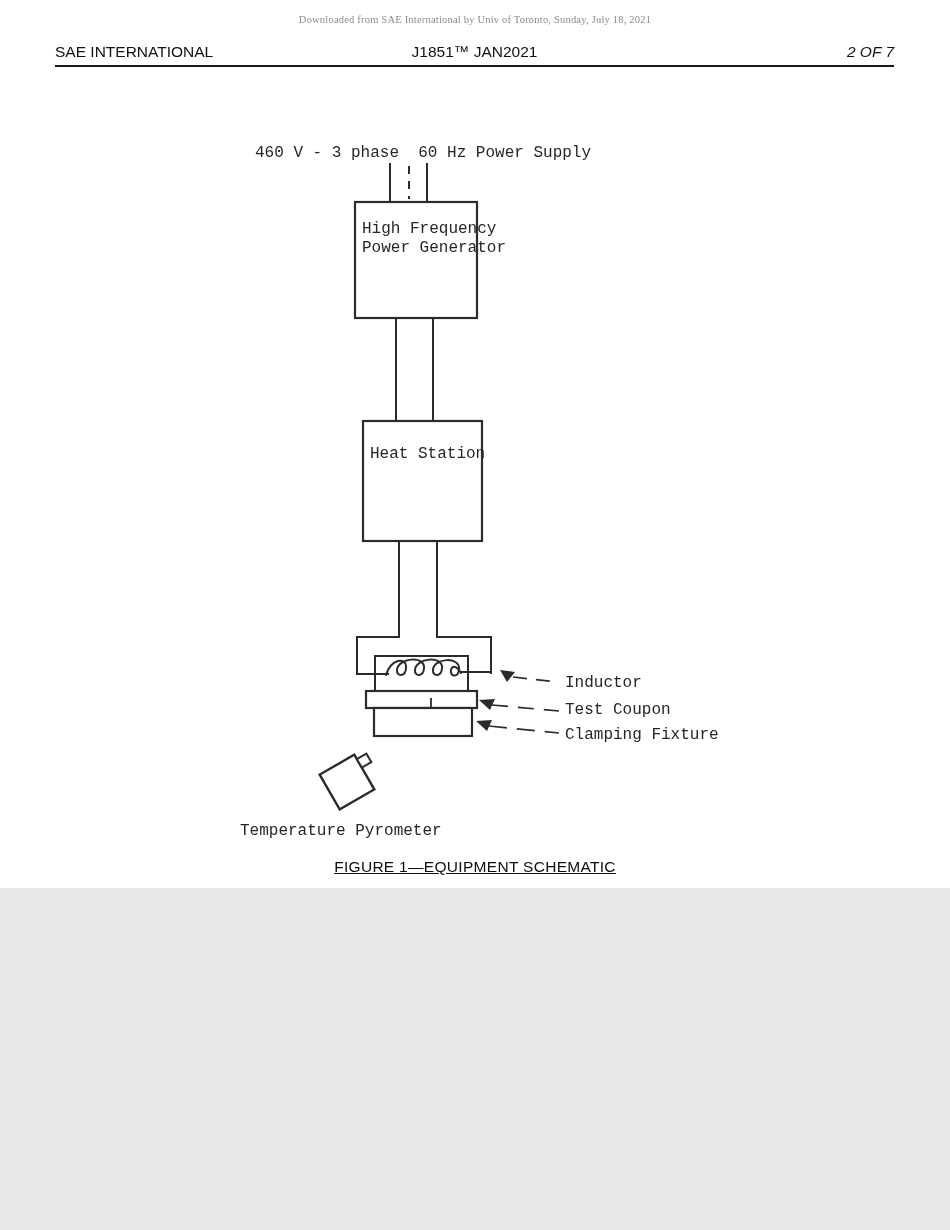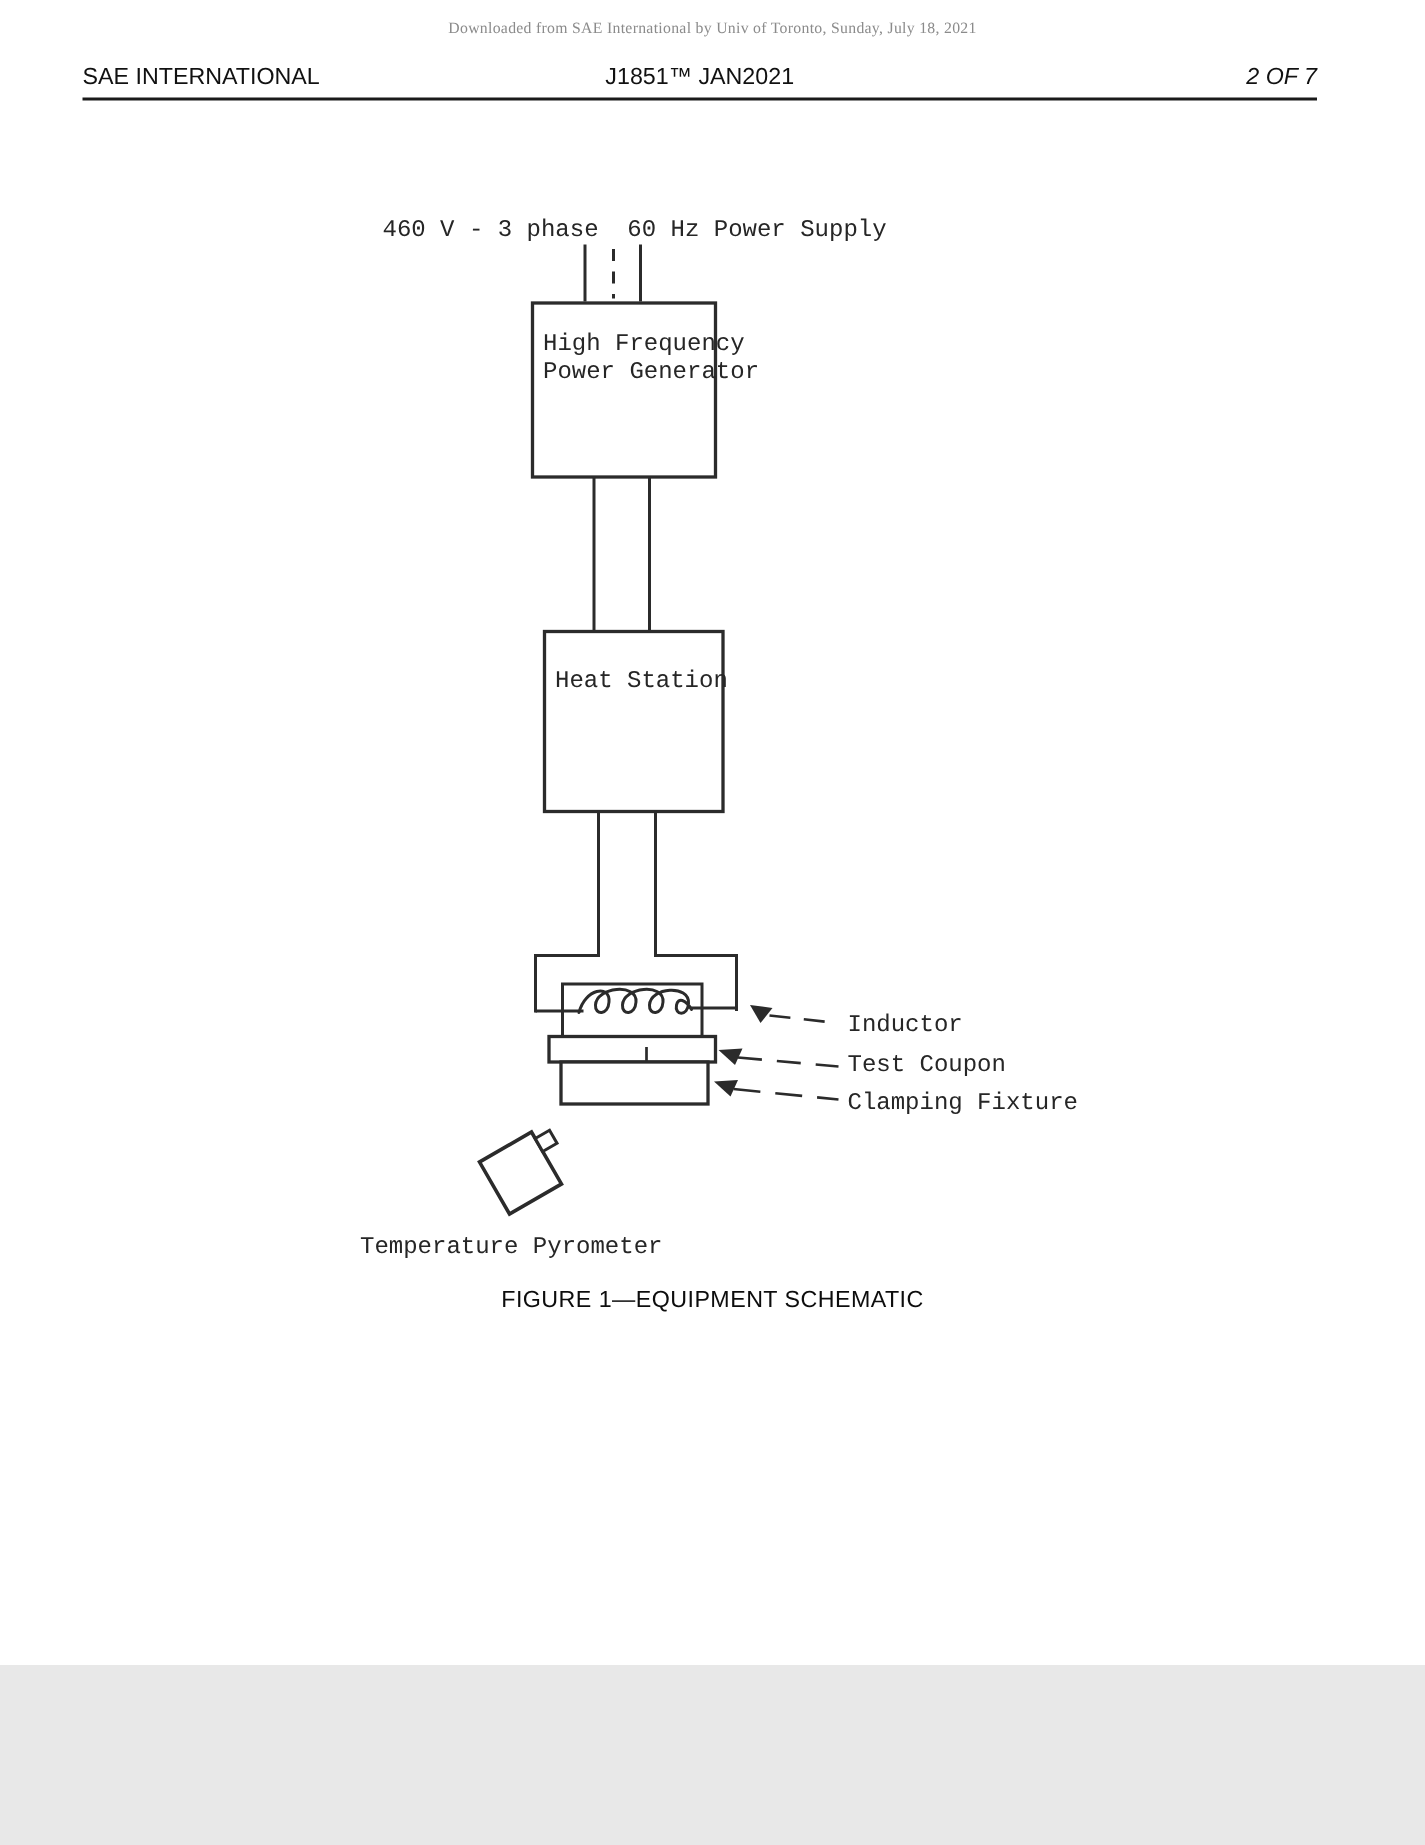--- a/index.html
+++ b/index.html
@@ -1,34 +1,34 @@
 <!DOCTYPE html>
 <html><head>
 <meta charset="utf-8">
 <style>
   html,body{margin:0;padding:0;background:#e8e8e8;}
   .page{
     position:relative;
-    width:950px;height:1110px;
+    width:950px;height:888px;
     margin:0 auto;
     background:#ffffff;
     overflow:hidden;
     font-family:"Liberation Sans", sans-serif;
     color:#111;
   }
   .top-note{
     position:absolute;top:14px;left:0;right:0;
     text-align:center;
     font-family:"Liberation Serif", serif;
     font-size:10.5px;
     color:#8b8b8b;
     letter-spacing:.2px;
   }
   .header{
-    position:absolute;top:37px;left:55px;right:72px;
+    position:absolute;top:37px;left:55px;right:56px;
     height:24px;
     display:flex;align-items:flex-end;
     border-bottom:2.5px solid #1a1a1a;
     padding-bottom:4px;
     font-size:15.5px;
     color:#111;
   }
   .header .h-left{flex:1;text-align:left;}
   .header .h-center{flex:1;text-align:center;}
   .header .h-right{flex:1;text-align:right;font-style:italic;}
@@ -41,20 +41,21 @@
   }
   .ink-line{stroke:#2b2b2b;fill:none;}
   .ink-box{stroke:#2b2b2b;fill:#ffffff;}
   .ink-fill{fill:#2b2b2b;stroke:none;}
   .caption{
     position:absolute;top:858px;left:0;right:0;
     text-align:center;
     font-size:15.5px;
     letter-spacing:.3px;
     color:#0d0d0d;
+    text-decoration:underline;
   }
 </style>
 </head>
 <body>
 
 <div class="page">
 
   <div class="top-note">Downloaded from SAE International by Univ of Toronto, Sunday, July 18, 2021</div>
 
   <div class="header">

